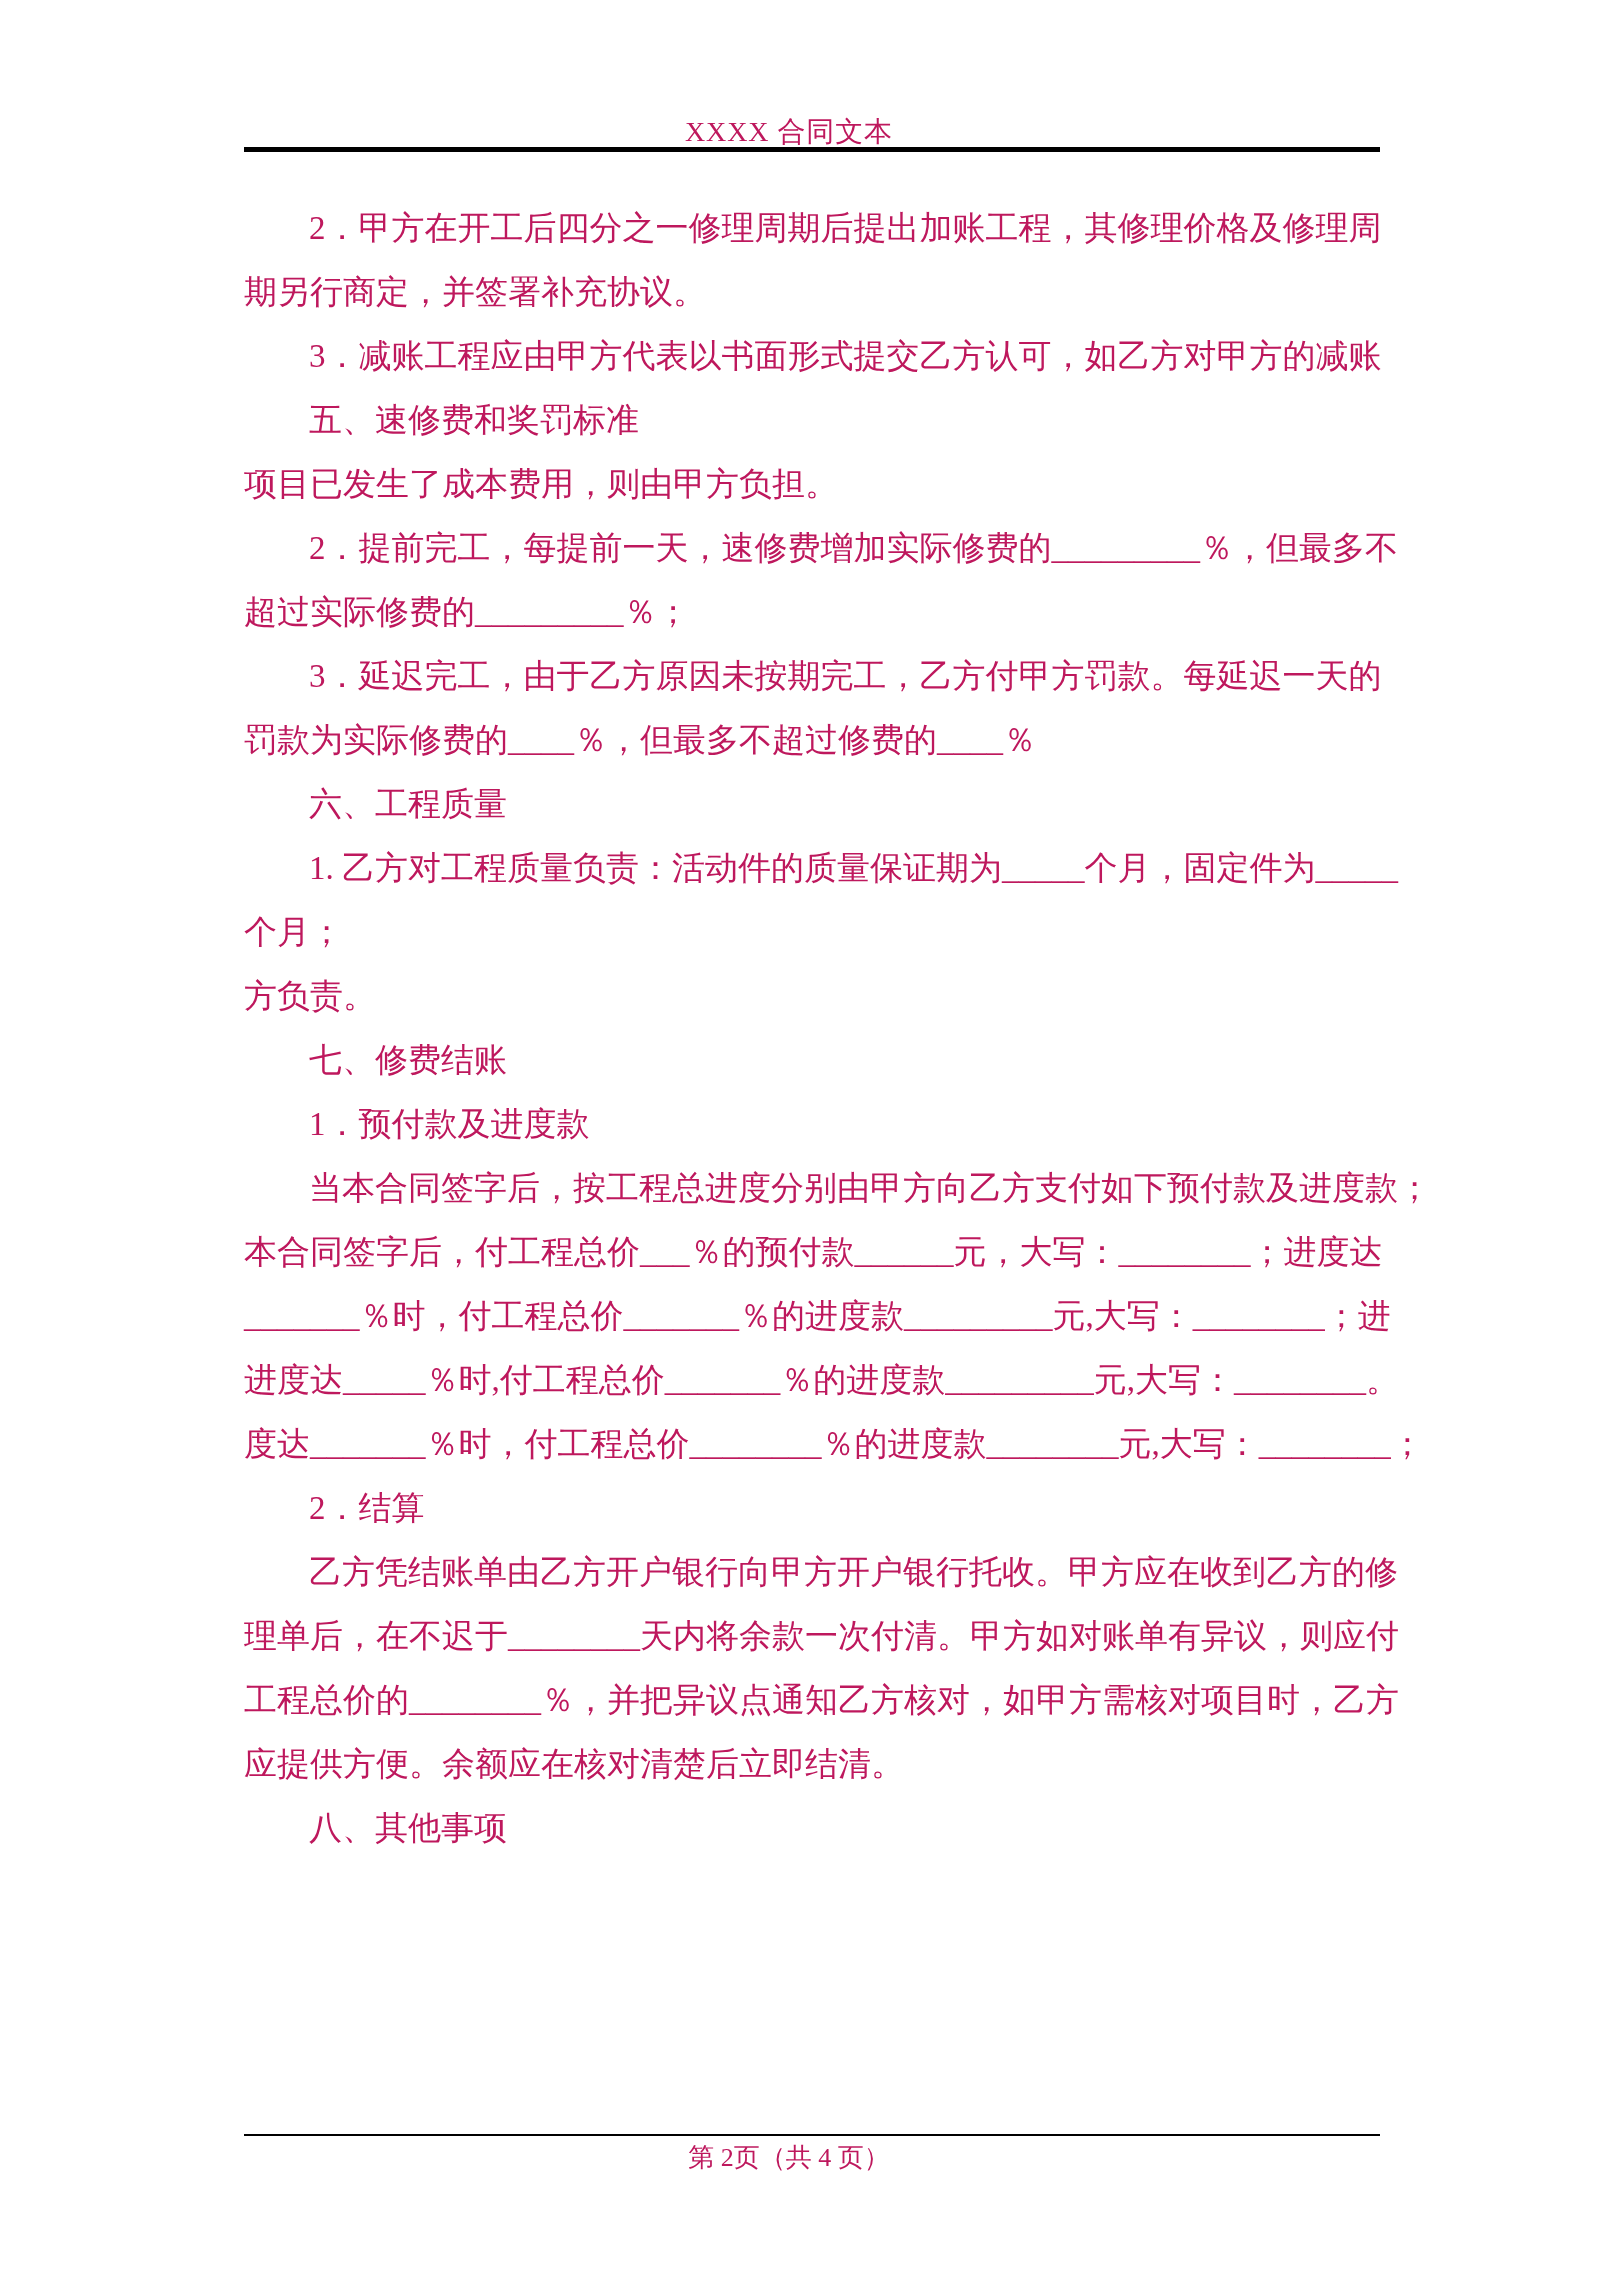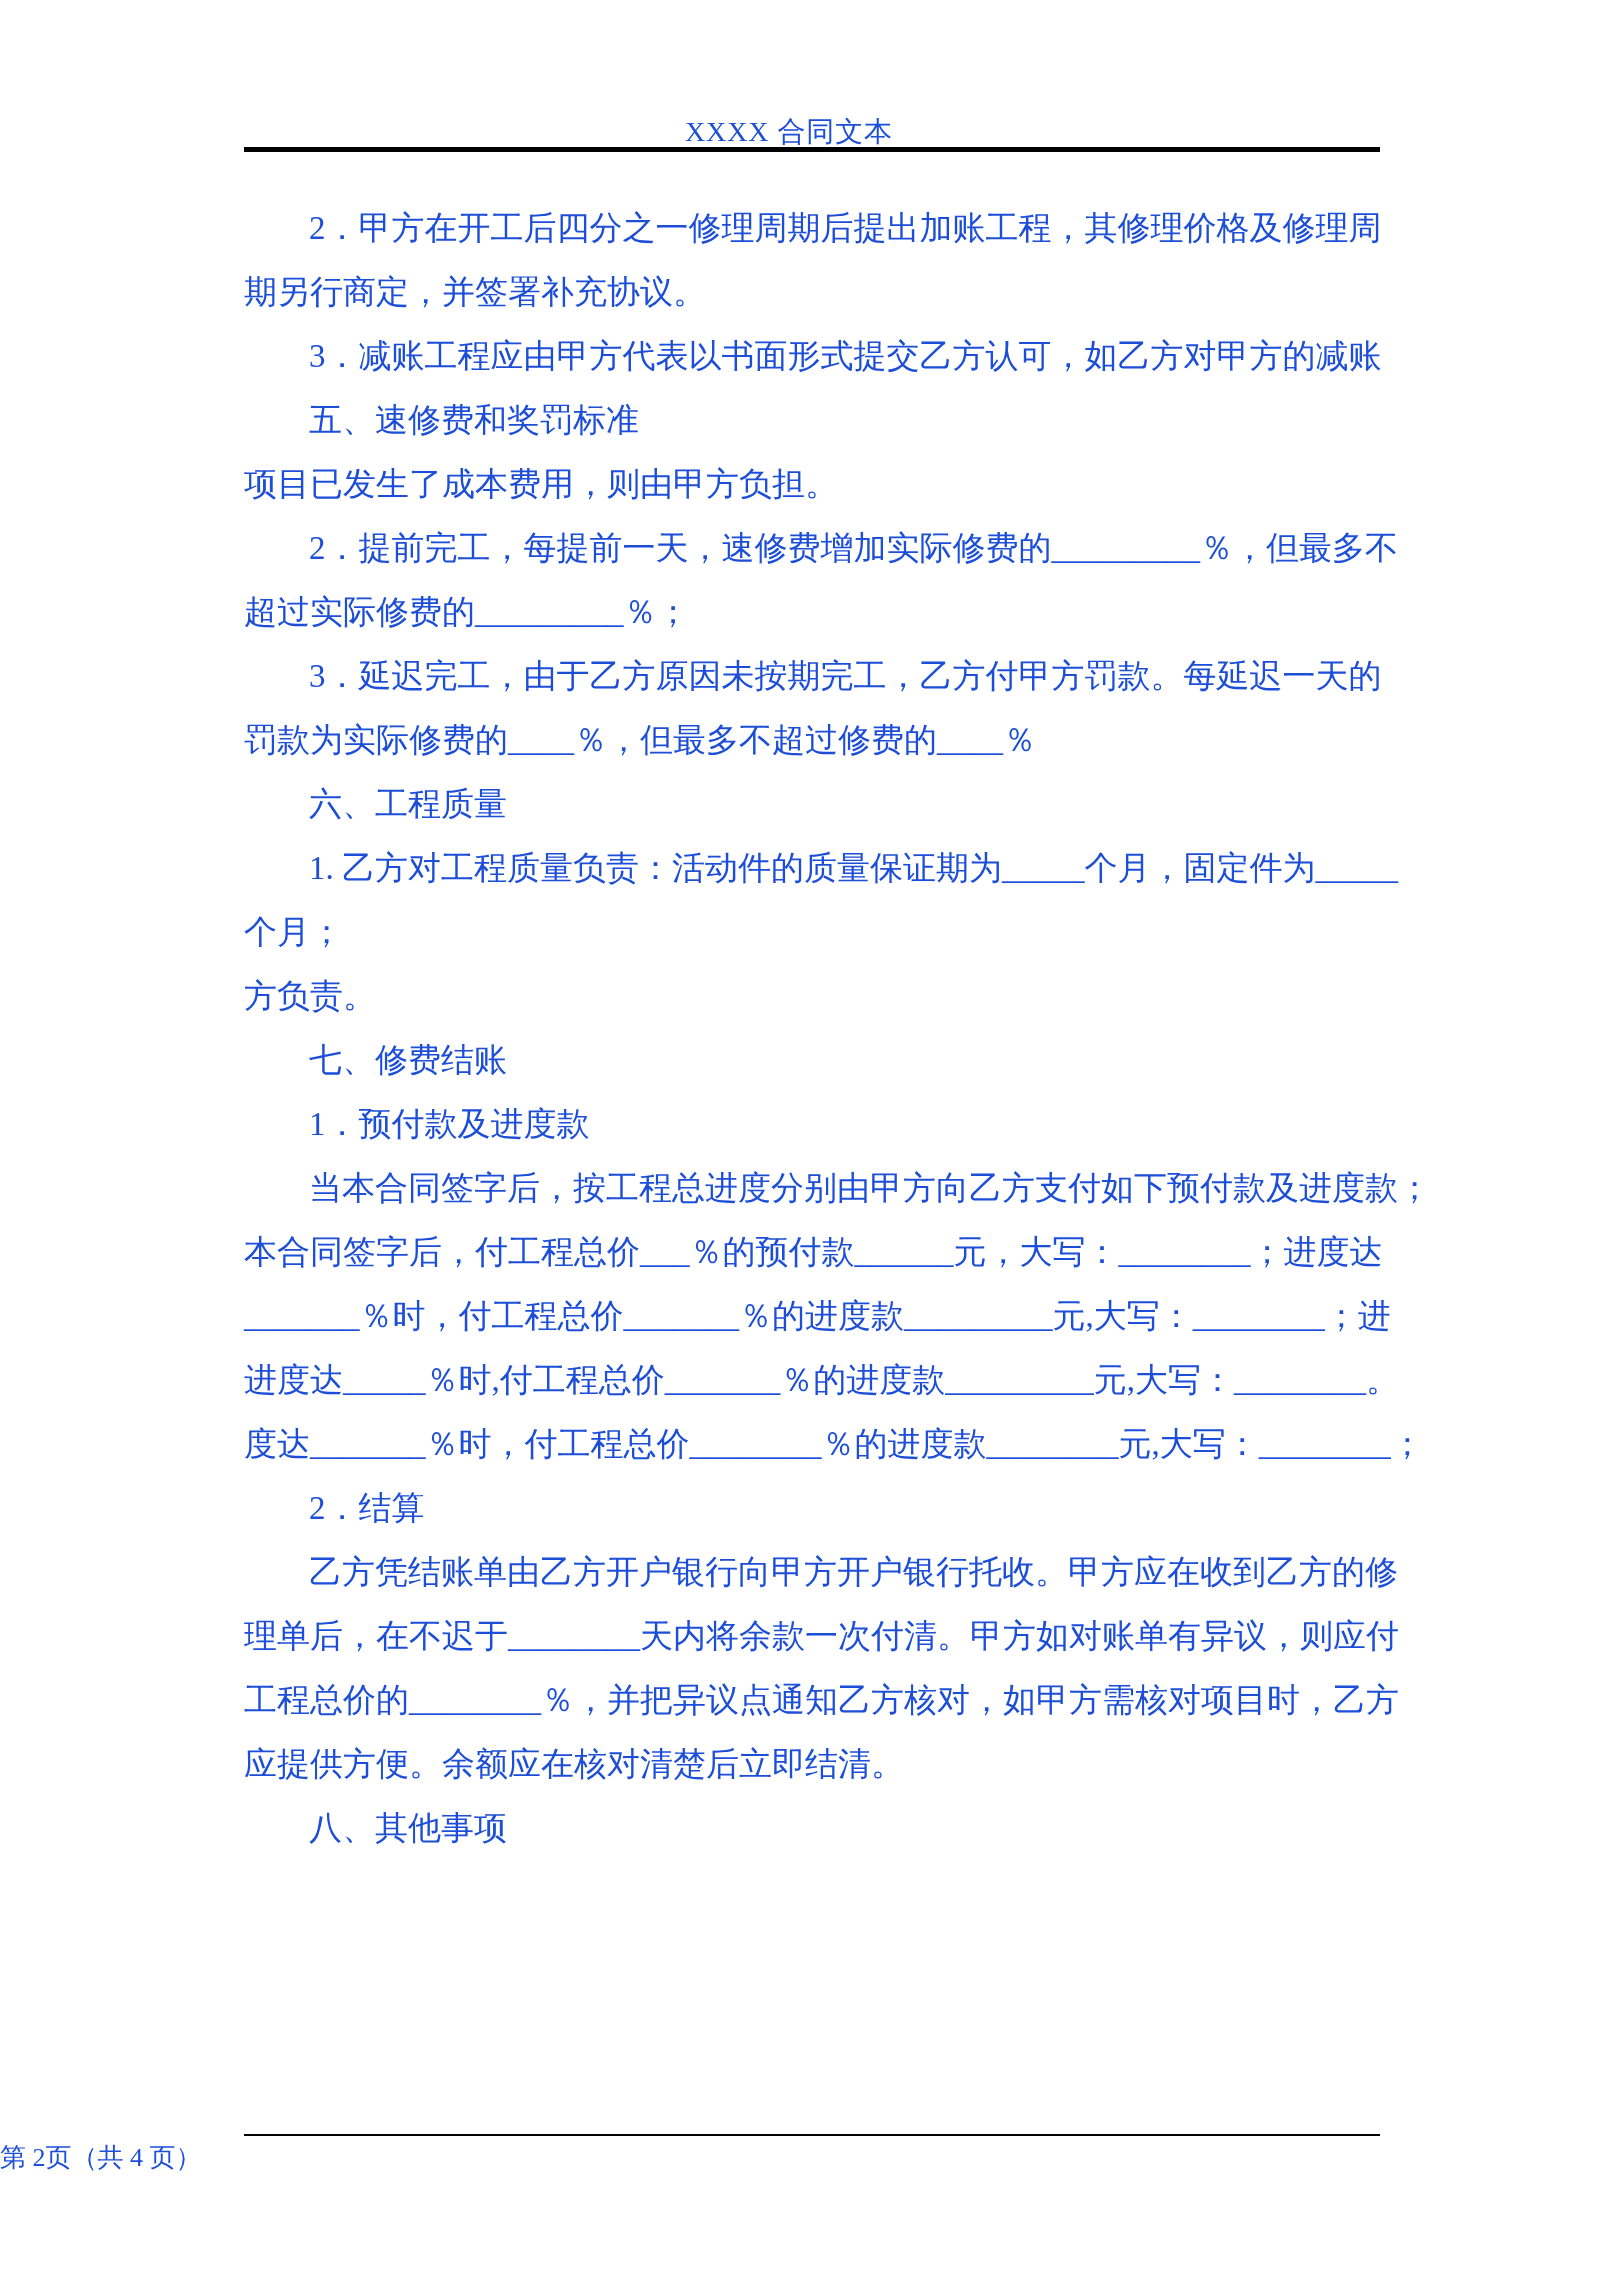--- a/index.html
+++ b/index.html
@@ -5,21 +5,21 @@
   html, body {
     margin: 0;
     padding: 0;
     background: #ffffff;
   }
   .page {
     position: relative;
     width: 1578px;
     height: 2294px;
     background: #ffffff;
-    color: #1d4ed8;
+    color: #be185d;
     font-family: "Liberation Serif", "DejaVu Serif", serif;
     overflow: hidden;
   }
   .header-title {
     position: absolute;
     top: 115px;
     left: 0;
     width: 100%;
     text-align: center;
     font-size: 28px;
@@ -54,20 +54,21 @@
     left: 244px;
     width: 1136px;
     height: 1.8px;
     background: #000000;
   }
   .footer-text {
     position: absolute;
     top: 2140px;
     left: 0;
     width: 100%;
+    text-align: center;
     font-size: 26px;
     line-height: 35px;
   }
 </style>
 </head>
 <body>
 
 <div class="page">
 
   <div class="header-title">XXXX 合同文本</div>

